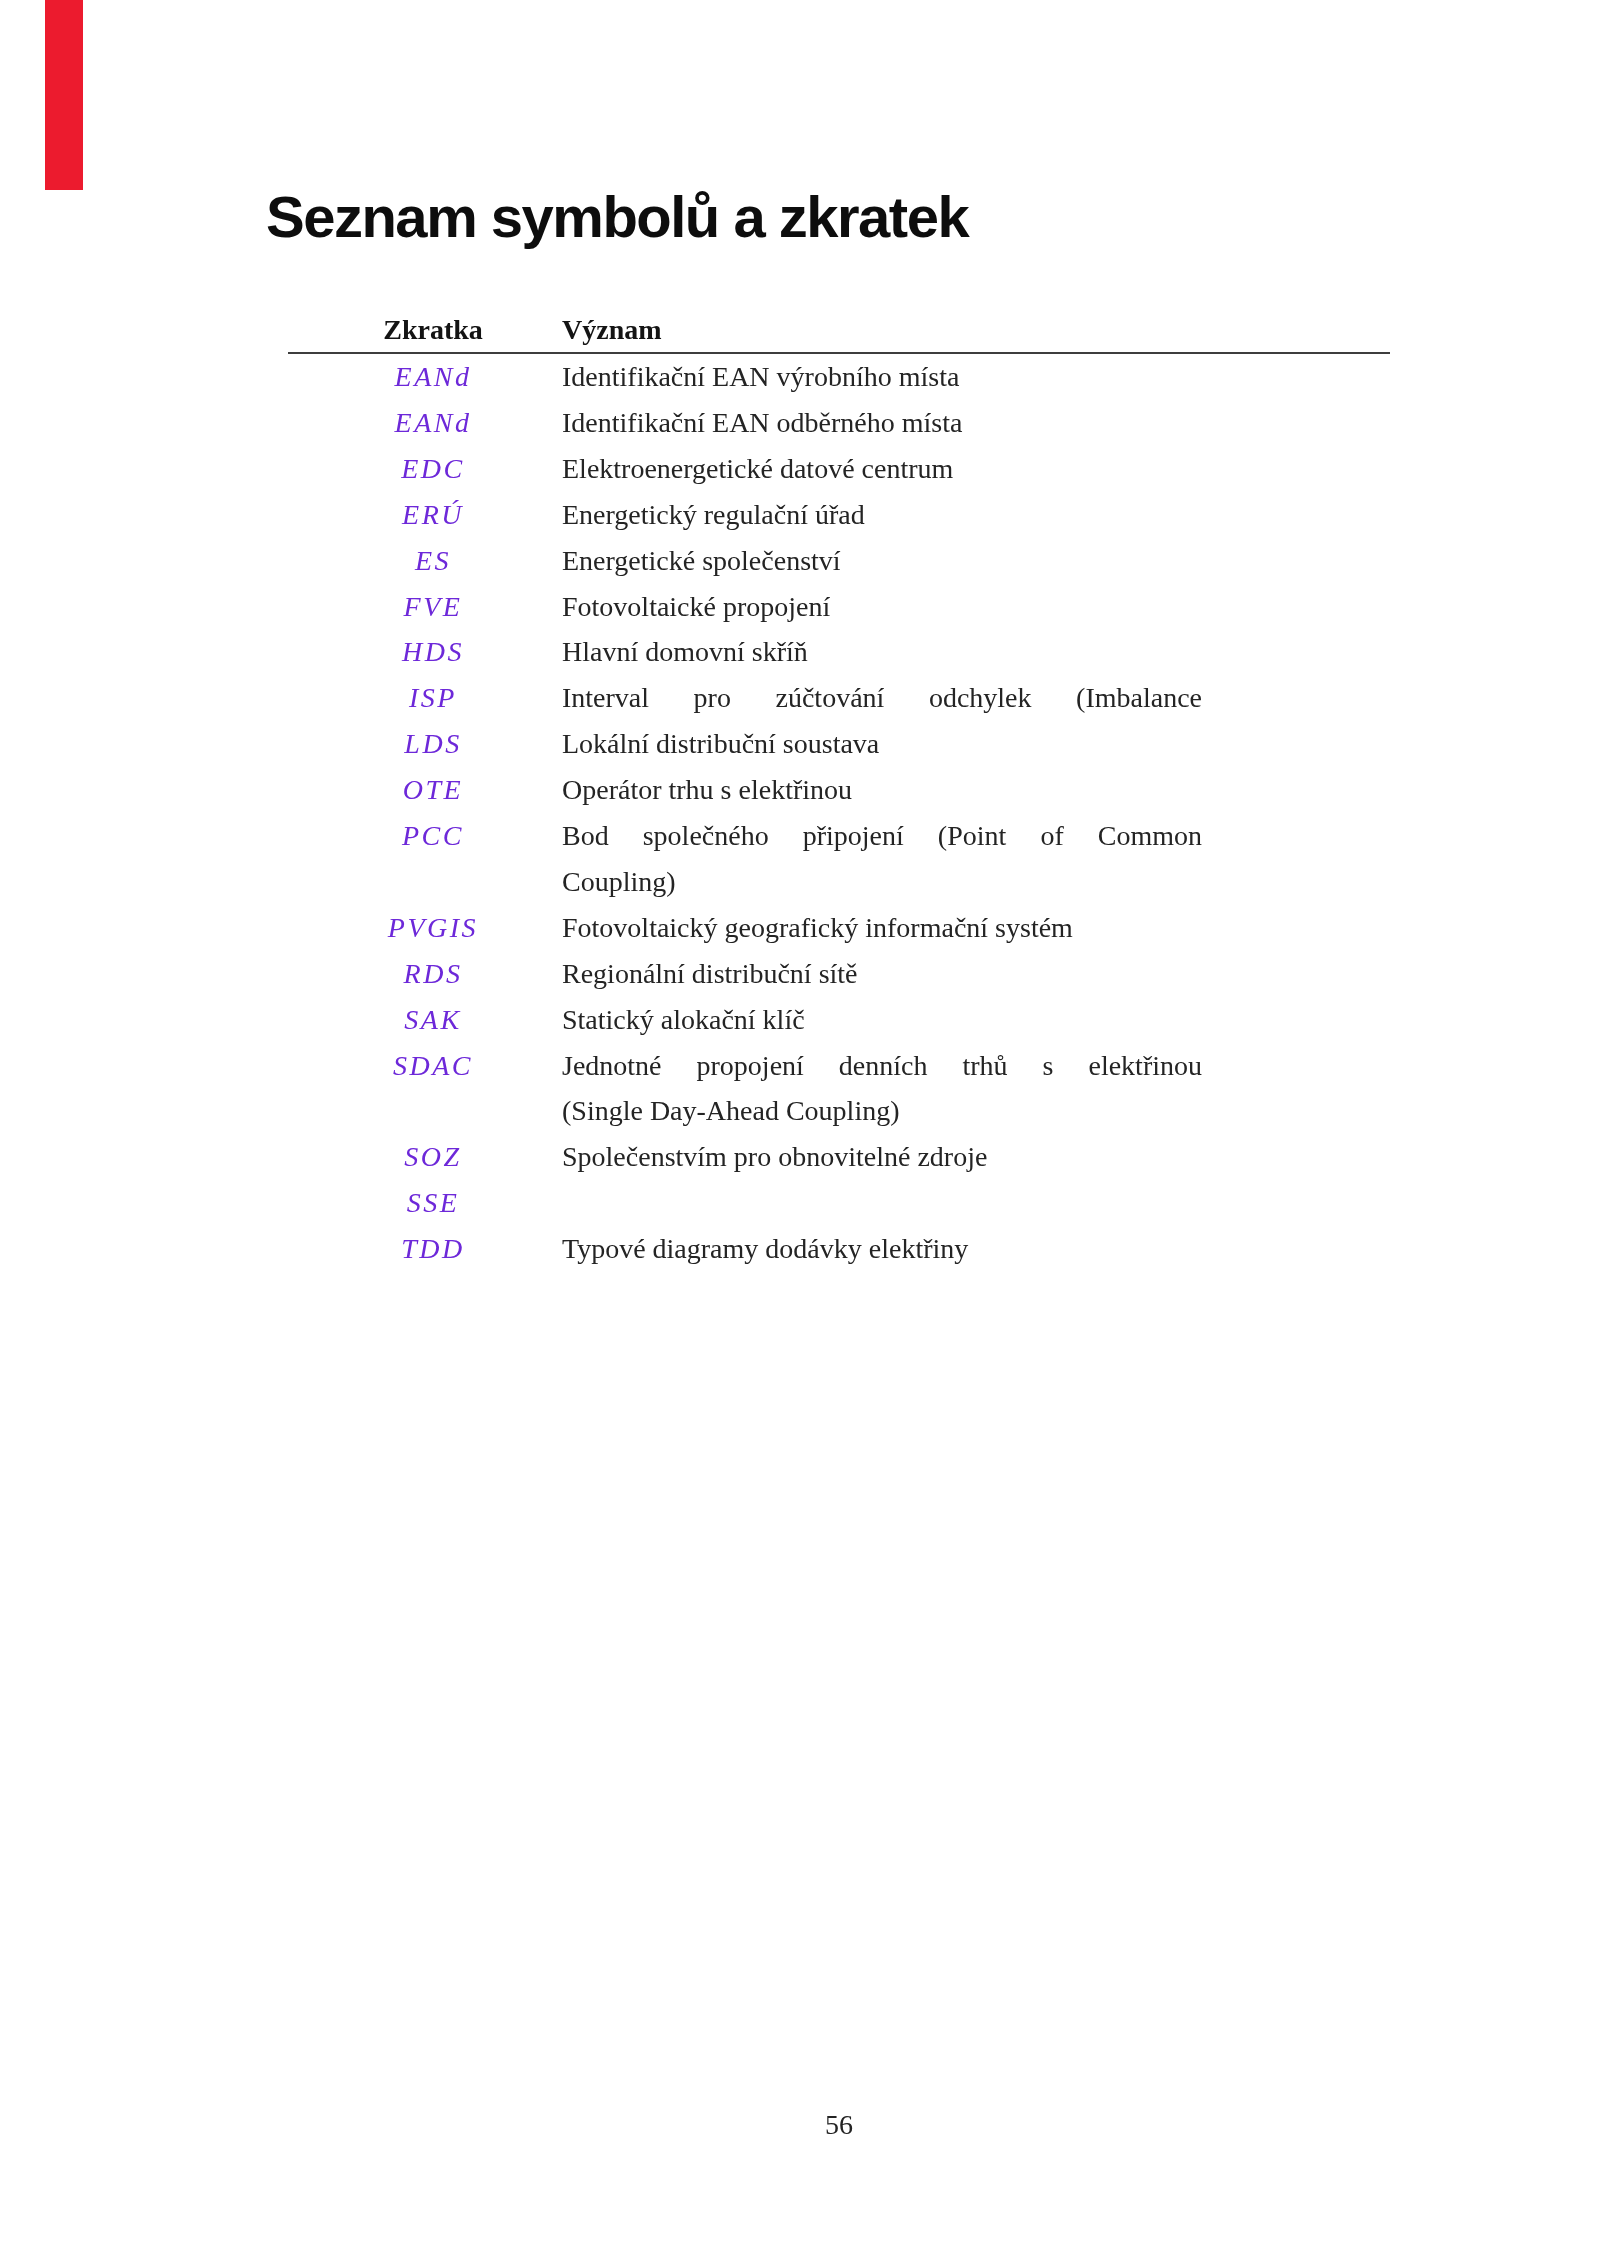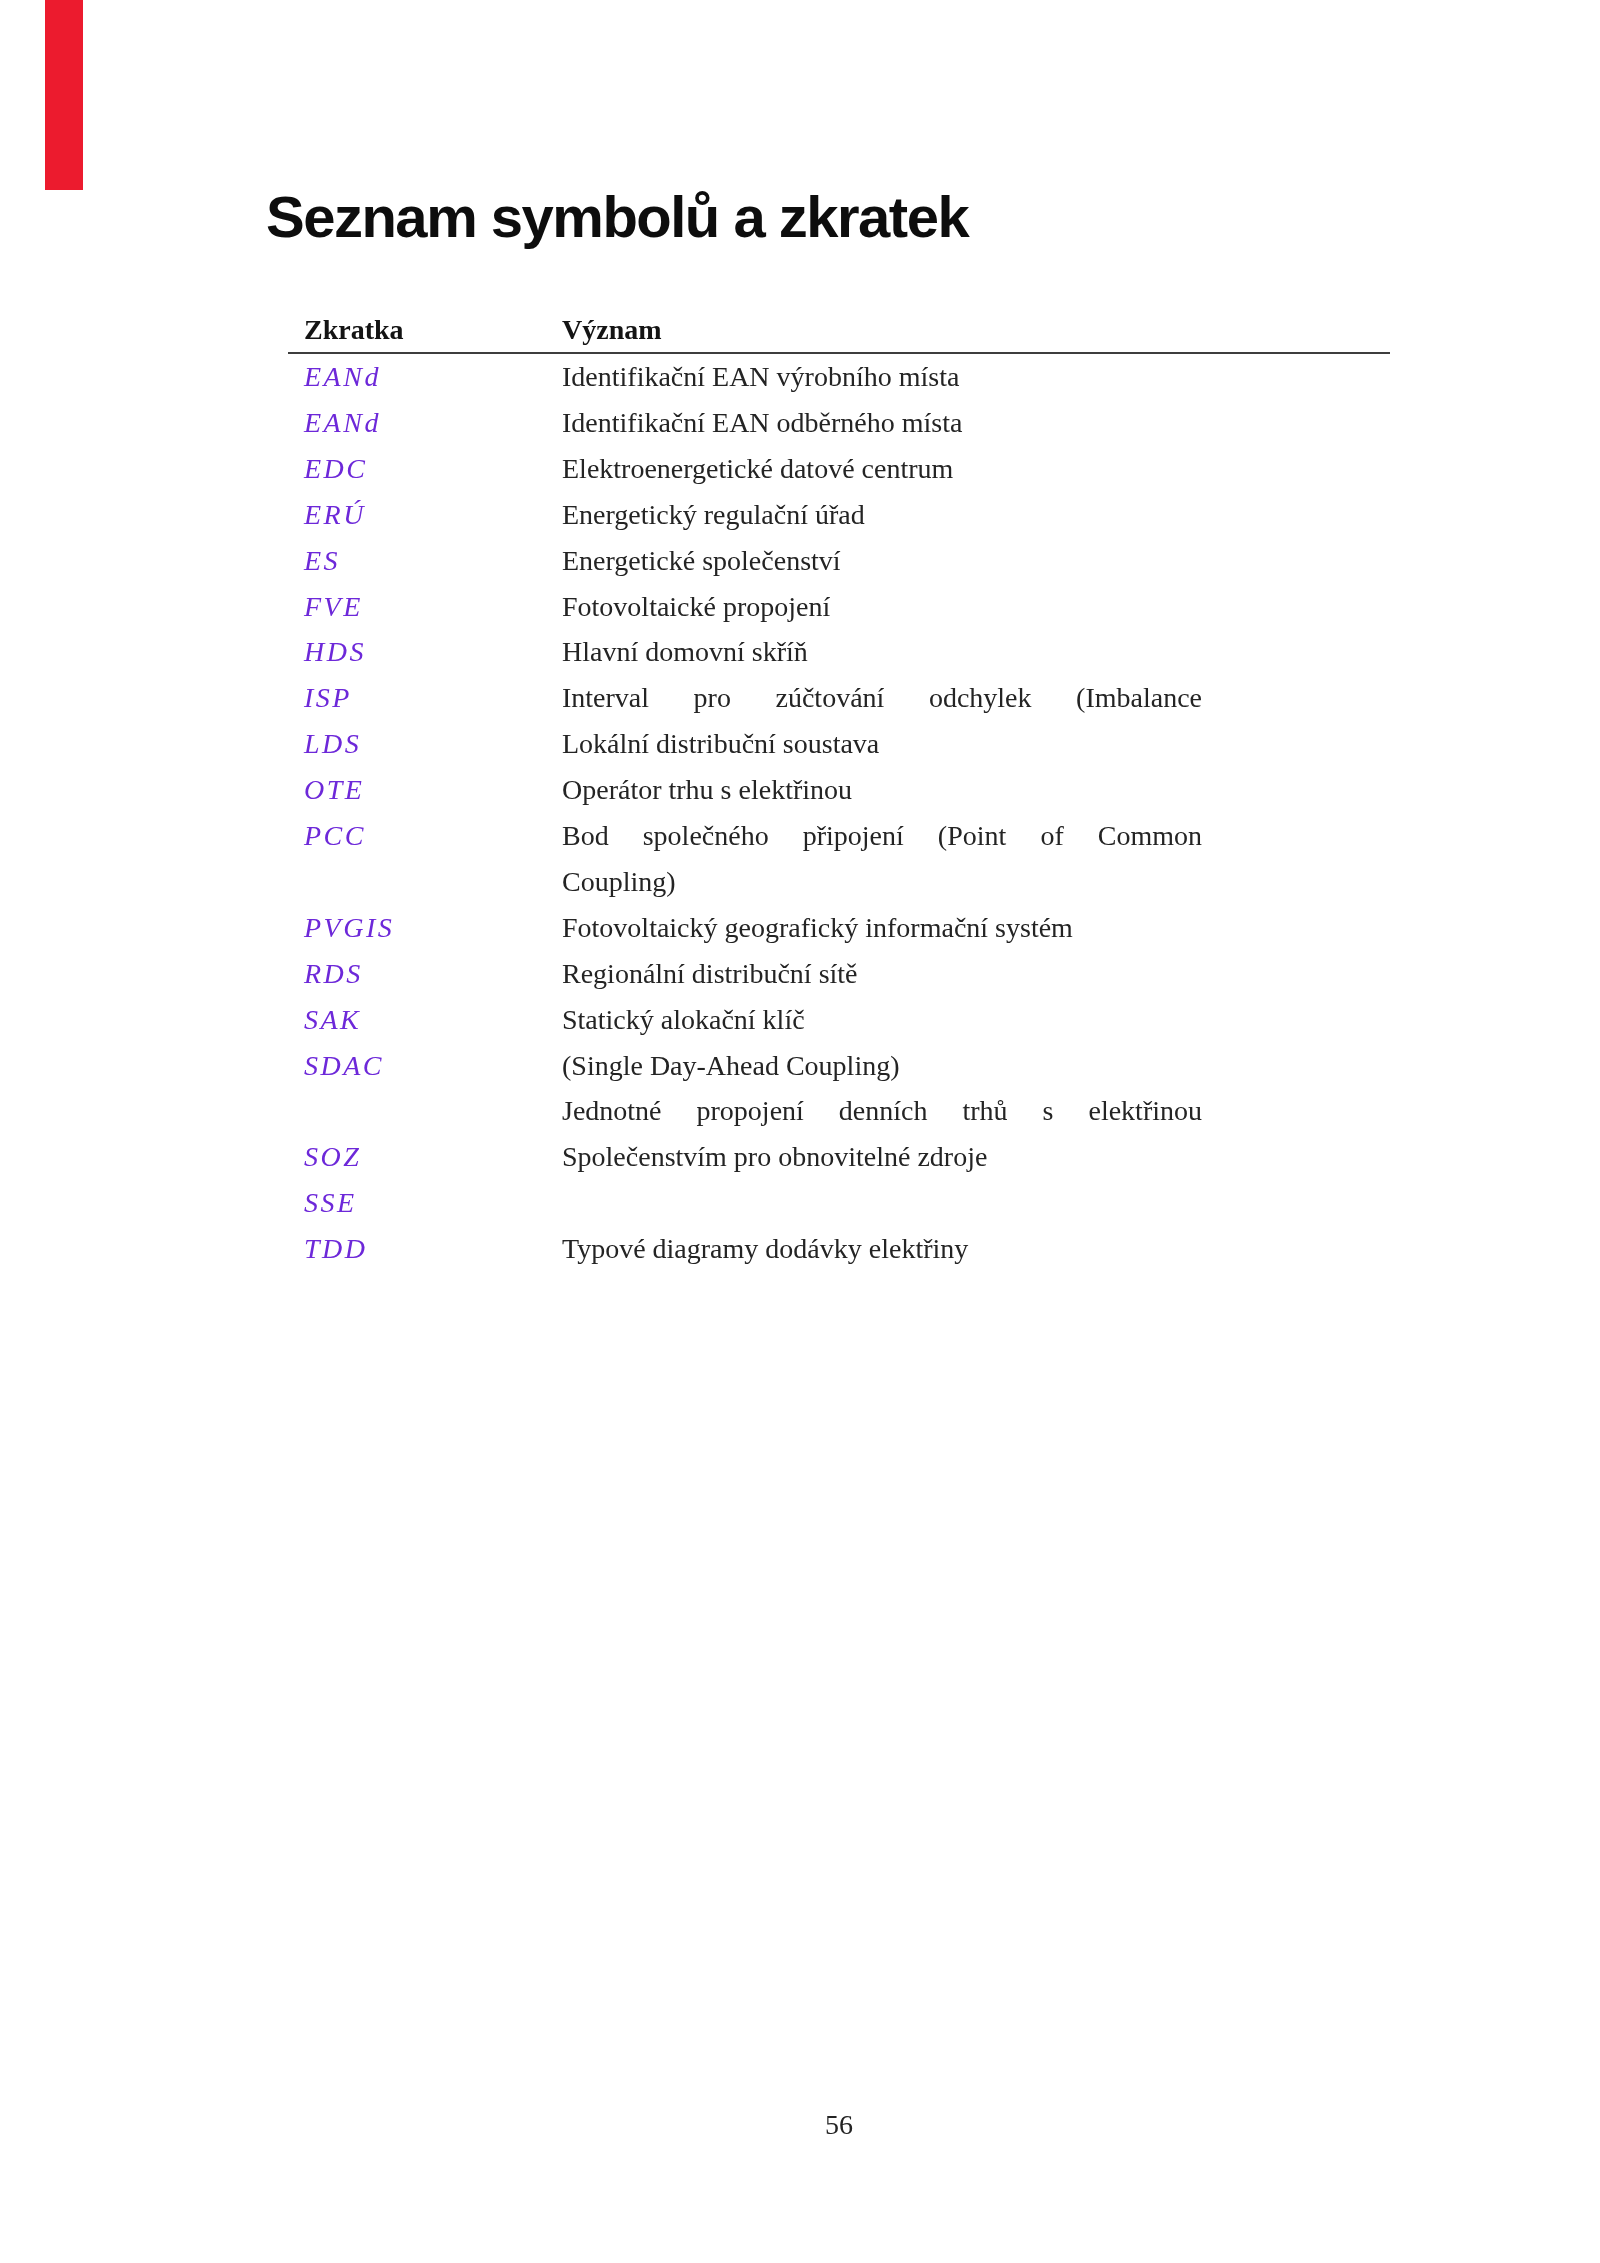--- a/index.html
+++ b/index.html
@@ -53,20 +53,21 @@
   }
   .tr {
     display: flex;
     align-items: flex-start;
   }
   .c1 {
     width: 274px;
     flex: 0 0 274px;
     padding-left: 16px;
     box-sizing: border-box;
+    text-align: center;
   }
   .c2 {
     width: 640px;
     flex: 0 0 640px;
   }
   .tr .c1 {
     font-style: italic;
     letter-spacing: 2.5px;
     line-height: 45.9px;
     color: #6d28d9;
@@ -202,22 +203,22 @@
     <div class="tr">
       <div class="c1">SAK</div>
       <div class="c2">
           <div class="ln">Statický alokační klíč</div>
         </div>
     </div>
 
     <div class="tr">
       <div class="c1">SDAC</div>
       <div class="c2">
+        <div class="ln just">Jednotné propojení denních trhů s elektřinou</div>
         <div class="ln">(Single Day-Ahead Coupling)</div>
-        <div class="ln just">Jednotné propojení denních trhů s elektřinou</div>
       </div>
     </div>
 
     <div class="tr">
       <div class="c1">SOZ</div>
       <div class="c2">
           <div class="ln">Společenstvím pro obnovitelné zdroje</div>
         </div>
     </div>
 

